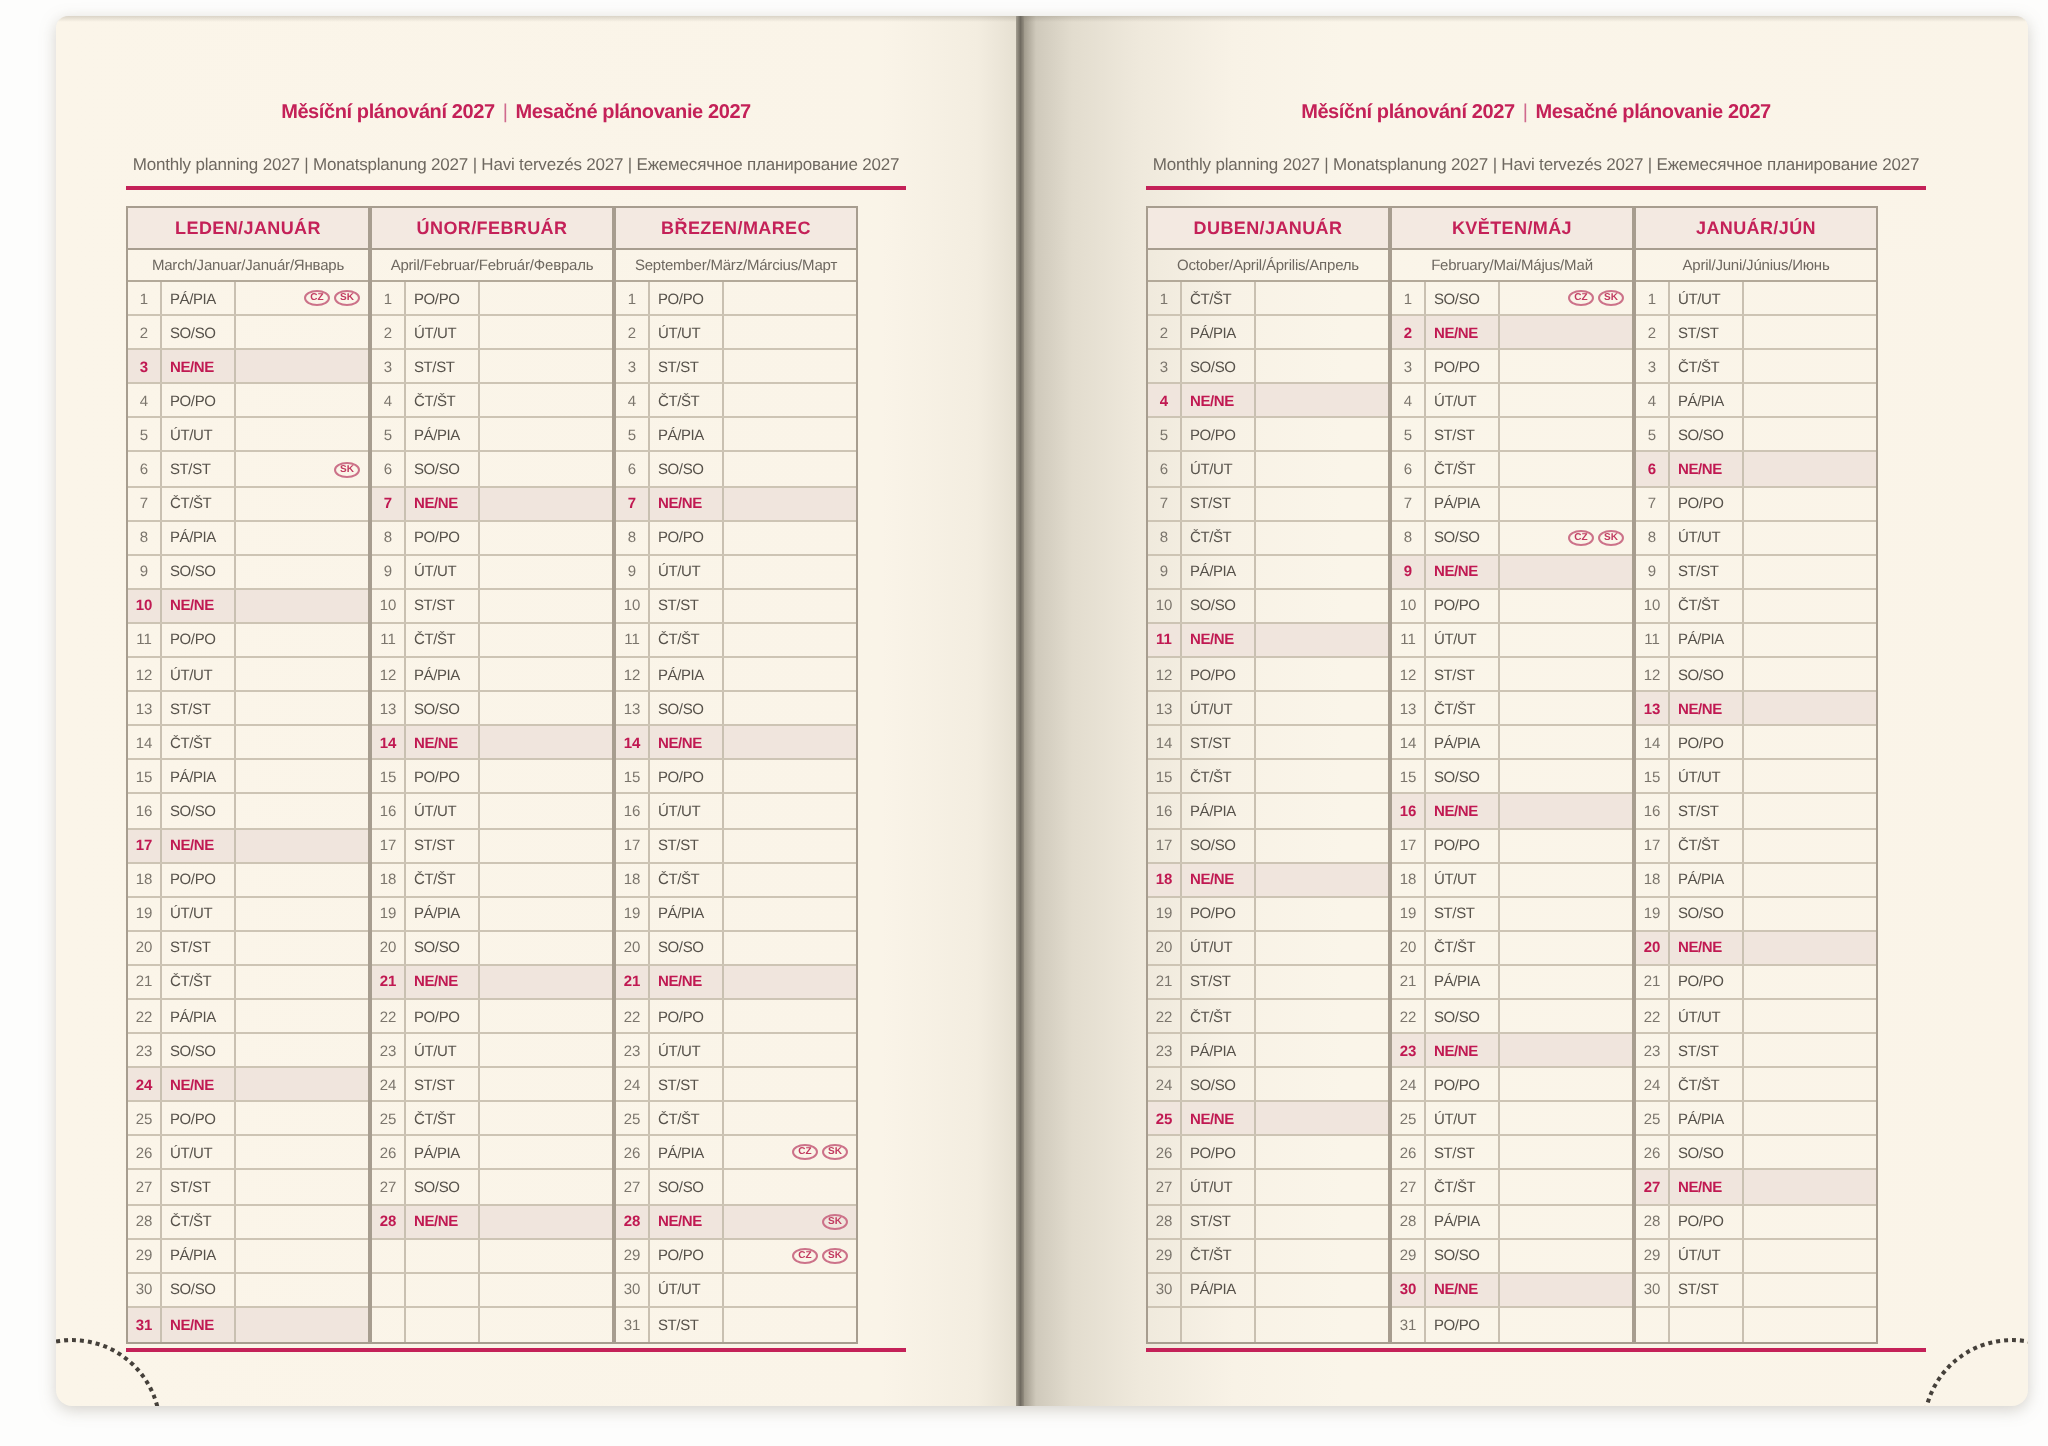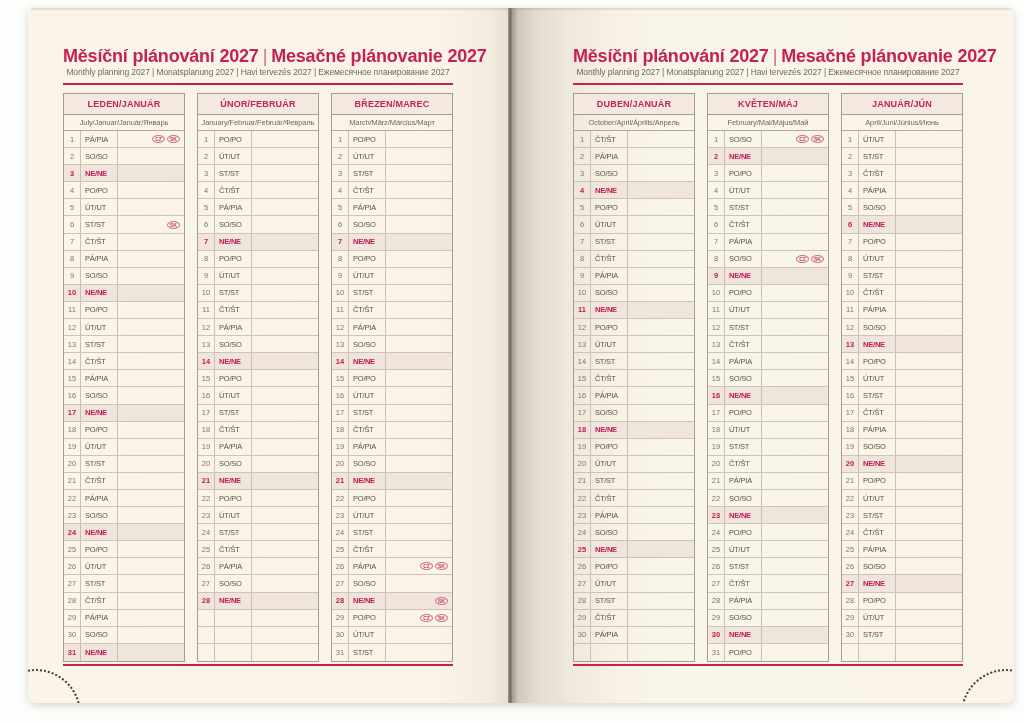--- a/index.html
+++ b/index.html
@@ -16,29 +16,29 @@
       background:linear-gradient(to right,#a49e91,#6f6a60 55%,#938d80); }
   .page-right { left:484px; width:502px; border-radius:0 6px 8px 0;
       background:linear-gradient(to right,#a19b8d 0px,#cfc9bb 6px,#e2dcce 24px,#efe9dc 58px,#f8f2e6 105px,#faf5e9 160px,#faf4e8 100%); }
   .page::after { content:""; position:absolute; left:0; top:0; right:0; height:3px;
       background:linear-gradient(to bottom, rgba(120,112,98,.25), rgba(120,112,98,0)); }
 
   .content { position:absolute; top:0; width:390px; }
   .page-left  .content { left:35px; }
   .page-right .content { left:61px; }
 
-  .title-row { margin-top:41px; text-align:center; font-size:18px; line-height:15px;
+  .title-row { margin-top:41px; text-align:center; font-size:10px; line-height:15px;
       font-weight:bold; letter-spacing:-0.2px; color:#c42158; white-space:nowrap; }
   .title-row .tsep { font-weight:normal; color:#d2placeholder; color:#d06a8e; padding:0 4px; }
-  .subtitle { margin-top:3px; text-align:center; font-size:8.5px; line-height:10px;
+  .subtitle { margin-top:13px; text-align:center; font-size:8.5px; line-height:10px;
       color:#6e6860; letter-spacing:-0.1px; white-space:nowrap; }
   .rule-top { margin-top:6px; height:2px; background:#c42158; }
   .rule-bottom { margin-top:2px; height:2.5px; background:#c42158; }
 
-  .months { display:flex; gap:12px; margin-top:8px; }
+  .months { display:flex; margin-top:8px; }
   .month { width:122px; border:1px solid #a79d8f; background:transparent; }
 
   .mh { height:21px; line-height:20px; background:#f3e9e1; border-bottom:1px solid #a79d8f;
         color:#c42158; font-weight:bold; font-size:9px; letter-spacing:.2px; text-align:center; white-space:nowrap; }
   .ml { height:16px; line-height:16px; border-bottom:1px solid #b3a999;
         color:#6e6860; font-size:7.5px; text-align:center; white-space:nowrap; letter-spacing:-0.1px; }
 
   .drow { display:flex; height:17.1px; border-bottom:1px solid #cdc4b4; }
   .drow:last-child { border-bottom:none; }
   .num { width:17px; border-right:1px solid #c9c0b1; font-size:7.5px; color:#7b756c;
@@ -65,21 +65,21 @@
   <div class="page page-left">
     <div class="content">
       <div class="title-row">
         <span>Měsíční plánování 2027</span><span class="tsep">|</span><span>Mesačné plánovanie 2027</span>
       </div>
       <div class="subtitle">Monthly planning 2027 | Monatsplanung 2027 | Havi tervezés 2027 | Ежемесячное планирование 2027</div>
       <div class="rule-top"></div>
       <div class="months">
         <div class="month">
             <div class="mh">LEDEN/JANUÁR</div>
-            <div class="ml">July/Januar/Január/Январь</div>
+            <div class="ml">March/Januar/Január/Январь</div>
             <div class="drow">
               <span class="num">1</span>
               <span class="day">PÁ/PIA</span>
               <span class="notes">
                 <span class="badge">CZ</span>
                 <span class="badge">SK</span>
               </span>
             </div>
             <div class="drow">
               <span class="num">2</span>
@@ -229,21 +229,21 @@
               <span class="notes"></span>
             </div>
             <div class="drow sun">
               <span class="num">31</span>
               <span class="day">NE/NE</span>
               <span class="notes"></span>
             </div>
           </div>
         <div class="month">
             <div class="mh">ÚNOR/FEBRUÁR</div>
-            <div class="ml">January/Februar/Február/Февраль</div>
+            <div class="ml">April/Februar/Február/Февраль</div>
             <div class="drow">
               <span class="num">1</span>
               <span class="day">PO/PO</span>
               <span class="notes"></span>
             </div>
             <div class="drow">
               <span class="num">2</span>
               <span class="day">ÚT/UT</span>
               <span class="notes"></span>
             </div>
@@ -388,21 +388,21 @@
               <span class="notes"></span>
             </div>
             <div class="drow">
               <span class="num"></span>
               <span class="day"></span>
               <span class="notes"></span>
             </div>
           </div>
         <div class="month">
             <div class="mh">BŘEZEN/MAREC</div>
-            <div class="ml">March/März/Március/Март</div>
+            <div class="ml">September/März/Március/Март</div>
             <div class="drow">
               <span class="num">1</span>
               <span class="day">PO/PO</span>
               <span class="notes"></span>
             </div>
             <div class="drow">
               <span class="num">2</span>
               <span class="day">ÚT/UT</span>
               <span class="notes"></span>
             </div>

